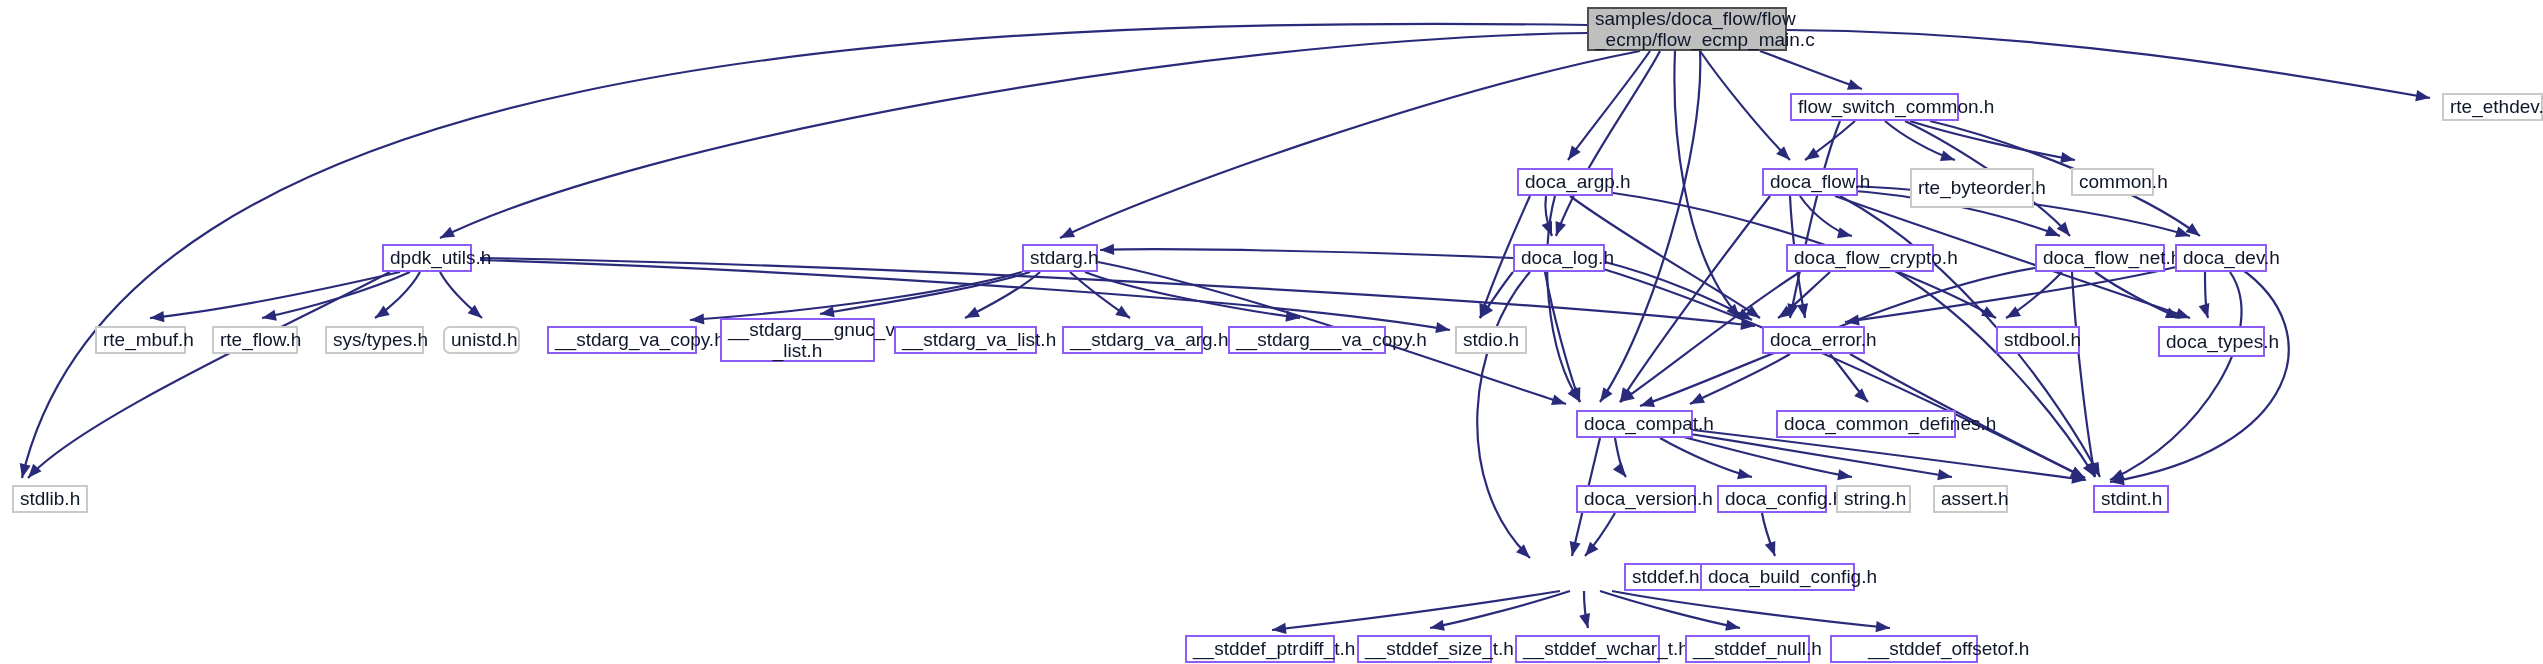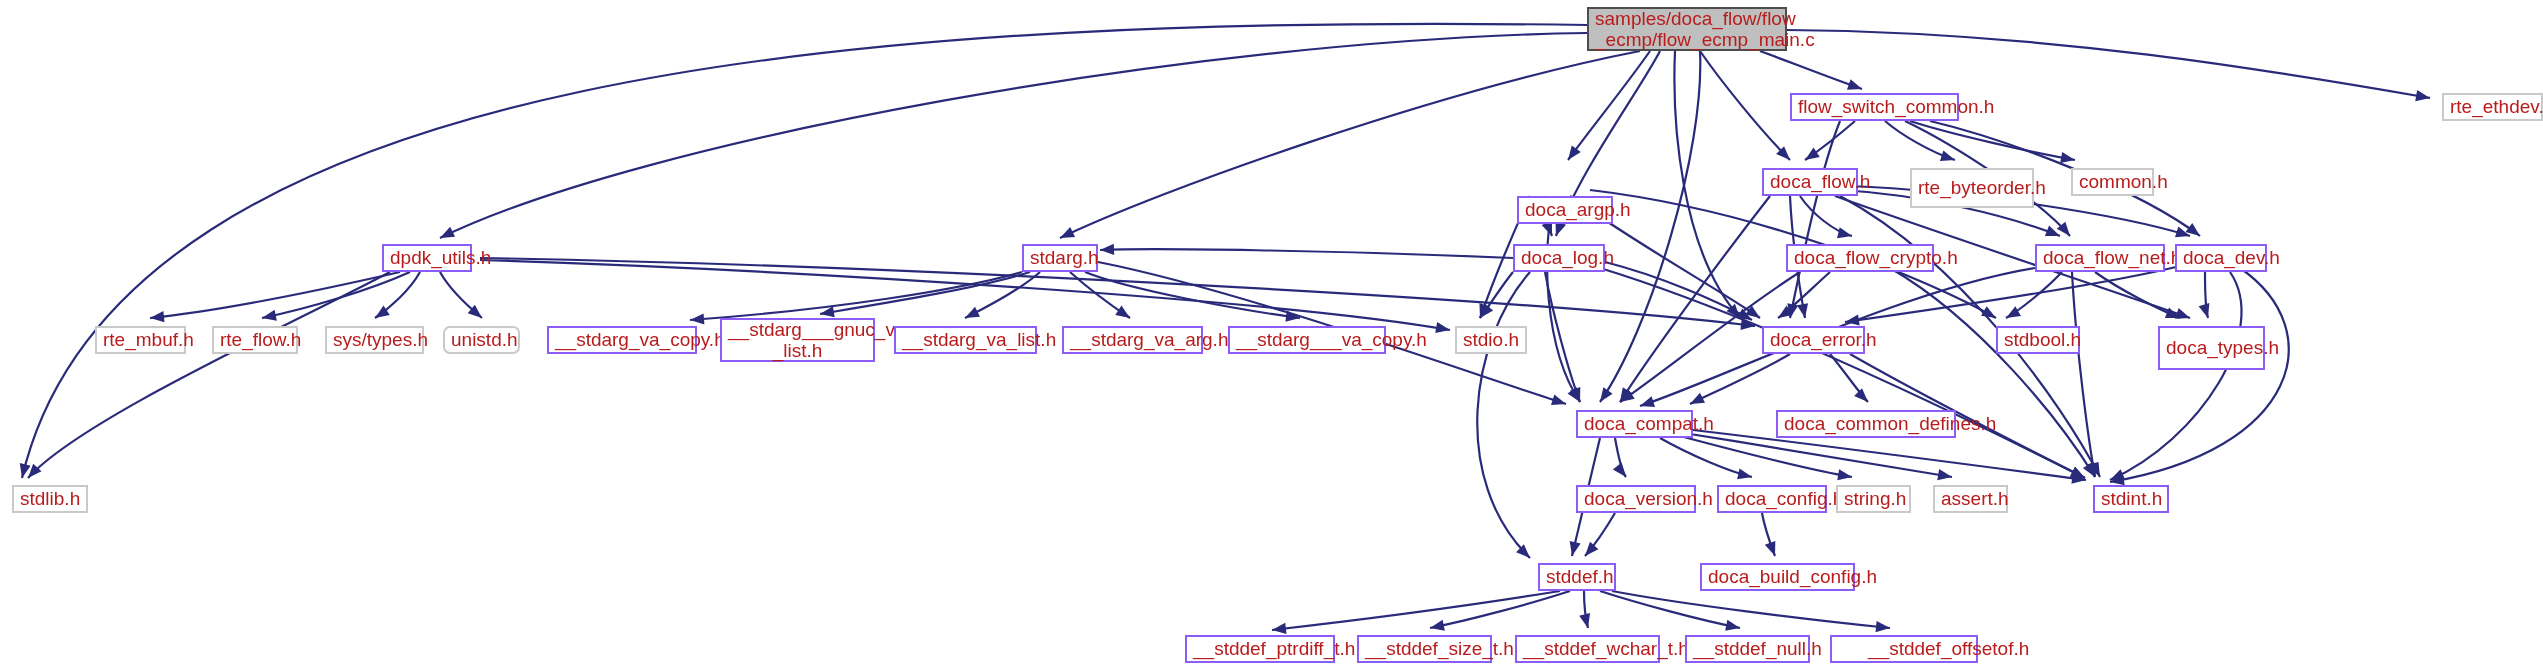--- a/index.html
+++ b/index.html
@@ -36,21 +36,21 @@
     stroke: none;
   }
   .node-box {
     position: absolute;
     box-sizing: border-box;
     background: #ffffff;
     display: flex;
     align-items: center;
     justify-content: center;
     text-align: center;
-    color: #b91c1c;
+    color: #0f172a;
     font-family: "Liberation Sans", sans-serif;
     font-size: 19px;
     line-height: 1.12;
     letter-spacing: 0px;
     white-space: pre-line;
     cursor: default;
     user-select: none;
   }
   .node-box.strong {
     border: 2px solid #8b5cf6;
@@ -368,21 +368,21 @@
       </g>
       <g>
         <path class="edge-path" d="M 1612,591 C 1680,604 1810,620 1890,628" stroke="#2a2a7a"></path>
         <polygon class="edge-head" fill="#2a2a7a" points="1890,628 1876.6267001635777,621.03473966853 1875.5122585105426,632.179156198882"></polygon>
       </g>
     </svg>
 <div class="node-box root" style="left: 1587px; top: 7px; width: 200px; height: 44px;"><span class="node-label">samples/doca_flow/flow
 _ecmp/flow_ecmp_main.c</span></div>
     <div class="node-box weak" style="left: 2442px; top: 93px; width: 101px; height: 28px;"><span class="node-label">rte_ethdev.h</span></div>
     <div class="node-box strong" style="left: 1790px; top: 93px; width: 169px; height: 28px;"><span class="node-label">flow_switch_common.h</span></div>
-    <div class="node-box strong" style="left: 1517px; top: 168px; width: 96px; height: 28px; margin-top: 28px;"><span class="node-label">doca_argp.h</span></div>
+    <div class="node-box strong" style="left: 1517px; top: 168px; width: 96px; height: 28px;"><span class="node-label">doca_argp.h</span></div>
     <div class="node-box strong" style="left: 1762px; top: 168px; width: 96px; height: 28px;"><span class="node-label">doca_flow.h</span></div>
     <div class="node-box weak" style="left: 1910px; top: 168px; width: 124px; height: 40px;"><span class="node-label">rte_byteorder.h</span></div>
     <div class="node-box weak" style="left: 2071px; top: 168px; width: 83px; height: 28px;"><span class="node-label">common.h</span></div>
     <div class="node-box strong" style="left: 382px; top: 244px; width: 90px; height: 28px;"><span class="node-label">dpdk_utils.h</span></div>
     <div class="node-box strong" style="left: 1022px; top: 244px; width: 76px; height: 28px;"><span class="node-label">stdarg.h</span></div>
     <div class="node-box strong" style="left: 1513px; top: 244px; width: 92px; height: 28px;"><span class="node-label">doca_log.h</span></div>
     <div class="node-box strong" style="left: 1786px; top: 244px; width: 148px; height: 28px;"><span class="node-label">doca_flow_crypto.h</span></div>
     <div class="node-box strong" style="left: 2035px; top: 244px; width: 130px; height: 28px;"><span class="node-label">doca_flow_net.h</span></div>
     <div class="node-box strong" style="left: 2175px; top: 244px; width: 92px; height: 28px;"><span class="node-label">doca_dev.h</span></div>
     <div class="node-box weak" style="left: 95px; top: 326px; width: 91px; height: 28px;"><span class="node-label">rte_mbuf.h</span></div>
@@ -391,29 +391,29 @@
     <div class="node-box weak" style="left: 443px; top: 326px; width: 77px; height: 28px; border-radius: 7px;"><span class="node-label">unistd.h</span></div>
     <div class="node-box strong" style="left: 547px; top: 326px; width: 150px; height: 28px;"><span class="node-label">__stdarg_va_copy.h</span></div>
     <div class="node-box strong" style="left: 720px; top: 318px; width: 155px; height: 44px;"><span class="node-label">__stdarg___gnuc_va
 _list.h</span></div>
     <div class="node-box strong" style="left: 894px; top: 326px; width: 143px; height: 28px;"><span class="node-label">__stdarg_va_list.h</span></div>
     <div class="node-box strong" style="left: 1062px; top: 326px; width: 141px; height: 28px;"><span class="node-label">__stdarg_va_arg.h</span></div>
     <div class="node-box strong" style="left: 1228px; top: 326px; width: 158px; height: 28px;"><span class="node-label">__stdarg___va_copy.h</span></div>
     <div class="node-box weak" style="left: 1455px; top: 326px; width: 72px; height: 28px;"><span class="node-label">stdio.h</span></div>
     <div class="node-box strong" style="left: 1762px; top: 326px; width: 103px; height: 28px;"><span class="node-label">doca_error.h</span></div>
     <div class="node-box strong" style="left: 1996px; top: 326px; width: 84px; height: 28px;"><span class="node-label">stdbool.h</span></div>
-    <div class="node-box strong" style="left: 2158px; top: 326px; width: 107px; height: 44px;"><span class="node-label">doca_types.h</span></div>
+    <div class="node-box strong" style="left: 2158px; top: 326px; width: 107px; height: 31px;"><span class="node-label">doca_types.h</span></div>
     <div class="node-box strong" style="left: 1576px; top: 410px; width: 117px; height: 28px;"><span class="node-label">doca_compat.h</span></div>
     <div class="node-box strong" style="left: 1776px; top: 410px; width: 180px; height: 28px;"><span class="node-label">doca_common_defines.h</span></div>
     <div class="node-box weak" style="left: 12px; top: 485px; width: 76px; height: 28px;"><span class="node-label">stdlib.h</span></div>
     <div class="node-box strong" style="left: 1576px; top: 485px; width: 120px; height: 28px;"><span class="node-label">doca_version.h</span></div>
     <div class="node-box strong" style="left: 1717px; top: 485px; width: 110px; height: 28px;"><span class="node-label">doca_config.h</span></div>
     <div class="node-box weak" style="left: 1836px; top: 485px; width: 75px; height: 28px;"><span class="node-label">string.h</span></div>
     <div class="node-box weak" style="left: 1933px; top: 485px; width: 75px; height: 28px;"><span class="node-label">assert.h</span></div>
     <div class="node-box strong" style="left: 2093px; top: 485px; width: 76px; height: 28px;"><span class="node-label">stdint.h</span></div>
-    <div class="node-box strong" style="left: 1538px; top: 563px; width: 78px; height: 28px;"><span class="node-label">stddef.h</span></div>
+    <div class="node-box strong" style="left: 1624px; top: 563px; width: 78px; height: 28px;"><span class="node-label">stddef.h</span></div>
     <div class="node-box strong" style="left: 1700px; top: 563px; width: 155px; height: 28px;"><span class="node-label">doca_build_config.h</span></div>
     <div class="node-box strong" style="left: 1185px; top: 635px; width: 150px; height: 28px;"><span class="node-label">__stddef_ptrdiff_t.h</span></div>
     <div class="node-box strong" style="left: 1357px; top: 635px; width: 135px; height: 28px;"><span class="node-label">__stddef_size_t.h</span></div>
     <div class="node-box strong" style="left: 1515px; top: 635px; width: 145px; height: 28px;"><span class="node-label">__stddef_wchar_t.h</span></div>
     <div class="node-box strong" style="left: 1685px; top: 635px; width: 125px; height: 28px;"><span class="node-label">__stddef_null.h</span></div>
     <div class="node-box strong" style="left: 1830px; top: 635px; width: 148px; height: 28px; padding-left: 30px;"><span class="node-label">__stddef_offsetof.h</span></div>
   </div>
 
 </body></html>

